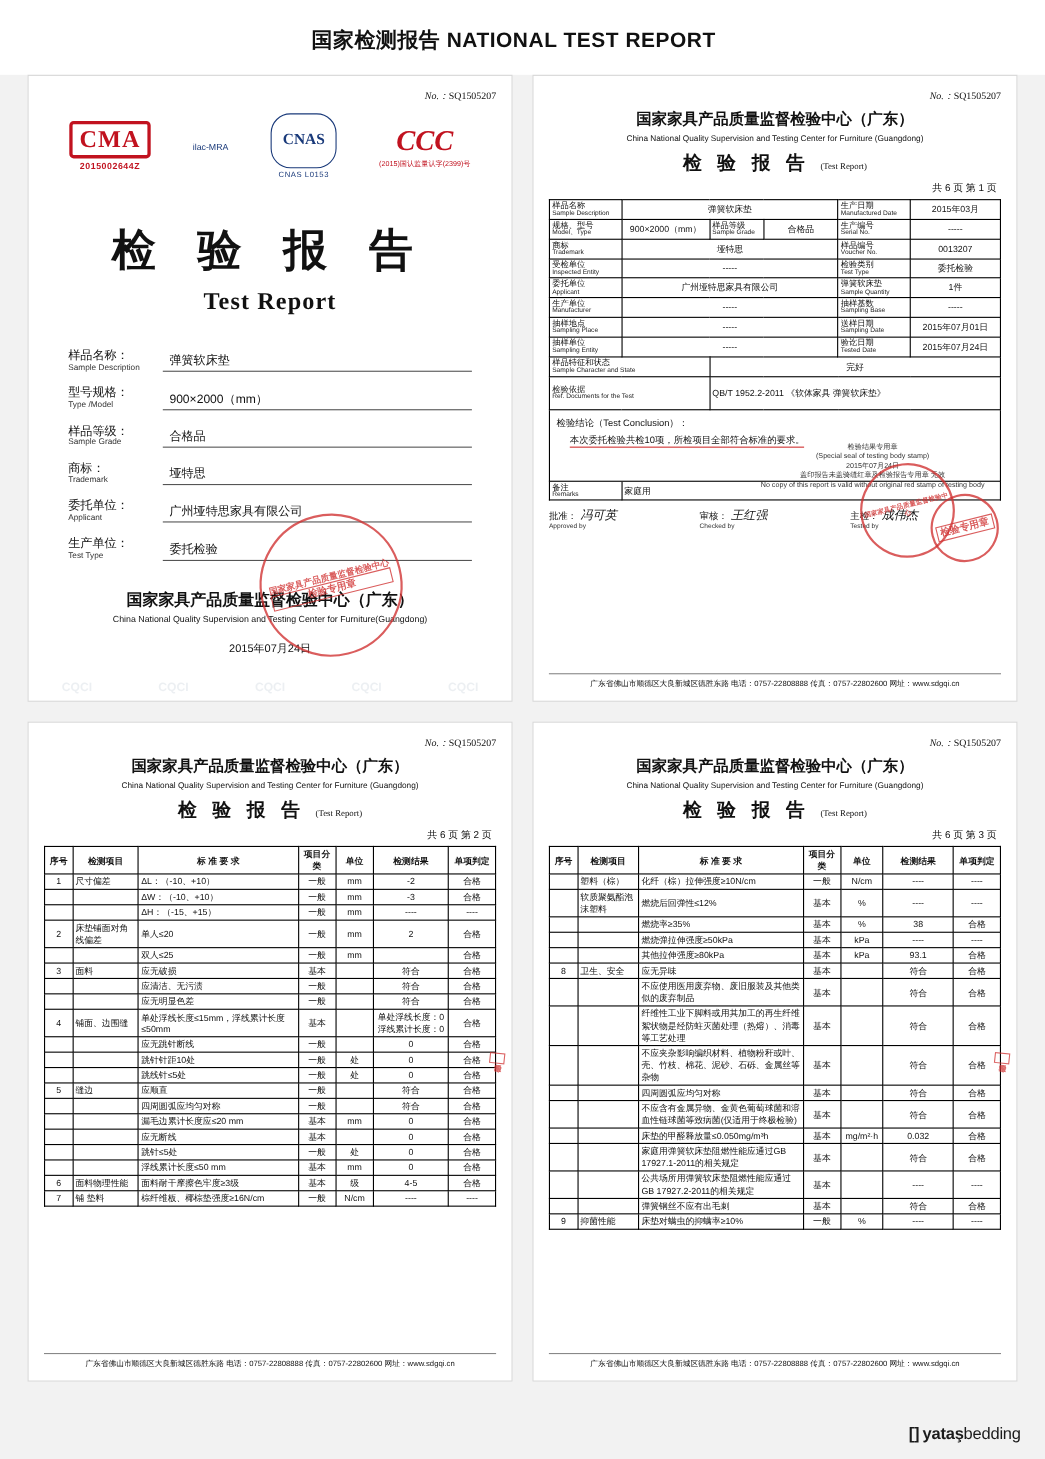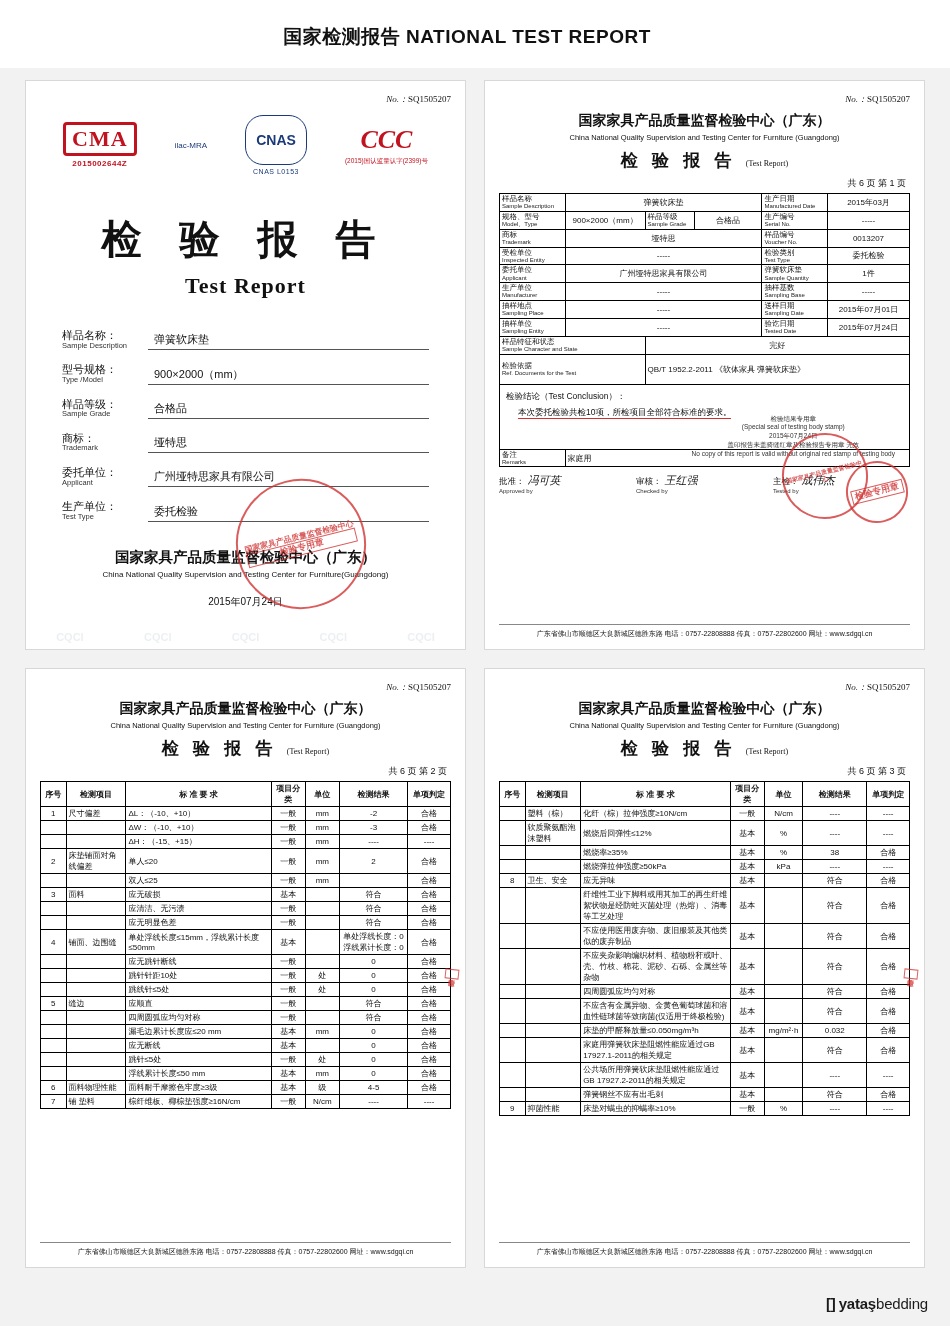--- a/index.html
+++ b/index.html
@@ -15,21 +15,21 @@
   .page-title {
     text-align: center;
     font-size: 19px;
     font-weight: bold;
     padding: 24px 16px 18px 0;
     letter-spacing: 0.5px;
     background: #fff;
   }
   .sheets {
     width: 900px;
-    margin: 12px auto;
+    margin: 0 auto;
     display: flex;
     flex-wrap: wrap;
     gap: 18px;
     justify-content: center;
   }
   .sheet {
     width: 441px;
     background: #fff;
     border: 1px solid #d8d8d8;
     position: relative;
@@ -45,21 +45,21 @@
   .docno { text-align: right; font-size: 9px; font-family: "Liberation Serif", serif; }
   .docno .nolabel { font-style: italic; }
 
   
   .logos { display:flex; align-items:center; justify-content: space-around; padding: 6px 4px 0 4px; height: 72px; }
   .logo { text-align:center; }
   .cma-box { border: 3px solid #c1121f; border-radius: 4px; padding: 1px 6px; display:inline-block; }
   .cma-text { color:#c1121f; font-weight:bold; font-size:22px; letter-spacing:1px; font-family:"Liberation Serif", serif; }
   .cma-num { color:#c1121f; font-size:8px; font-weight:bold; margin-top:3px; letter-spacing:0.5px;}
   .ilac { font-size:8px; color:#1a3a7a; text-align:center; }
-  .cnas-box { border:1.5px solid #1a3a7a; border-radius:18px; padding:16px 10px; color:#1a3a7a; font-weight:bold; font-size:14px; font-family:Liberation Sans, sans-serif;}
+  .cnas-box { border:1.5px solid #1a3a7a; border-radius:18px; padding:16px 10px; color:#1a3a7a; font-weight:bold; font-size:14px; font-family:Liberation Serif, serif;}
   .cnas-sub { font-size:7px; color:#1a3a7a; margin-top:3px; letter-spacing:0.5px;}
   .ccc { color:#c1121f; font-family:"Liberation Serif", serif; font-size:26px; font-weight:bold; font-style:italic;}
   .ccc-sub { font-size:6.5px; color:#c1121f; margin-top:2px;}
 
   .big-title-cn { text-align:center; font-size:40px; font-weight:bold; letter-spacing:14px; margin: 34px 0 0 0; font-family:"Liberation Serif", serif; }
   .big-title-en { text-align:center; font-size:22px; font-weight:bold; font-family:"Liberation Serif", serif; margin-top:6px; letter-spacing:1px; }
 
   .fields { margin: 30px 22px 0 22px; }
   .field-row { display:flex; align-items:flex-end; margin-bottom: 13px; }
   .field-label { width: 86px; font-size: 11px; line-height:1.15; }
@@ -583,41 +583,50 @@
             <tr>
               <td class="ctr" style="white-space: pre-line;"></td>
               <td style="white-space: pre-line;"></td>
               <td style="white-space: pre-line;">燃烧弹拉伸强度≥50kPa</td>
               <td class="ctr" style="white-space: pre-line;">基本</td>
               <td class="ctr" style="white-space: pre-line;">kPa</td>
               <td class="ctr" style="white-space: pre-line;">----</td>
               <td class="ctr" style="white-space: pre-line;">----</td>
             </tr>
             <tr>
+              <td class="ctr" style="white-space: pre-line;"></td>
+              <td style="white-space: pre-line;"></td>
+              <td style="white-space: pre-line;">其他拉伸强度≥80kPa</td>
+              <td class="ctr" style="white-space: pre-line;">基本</td>
+              <td class="ctr" style="white-space: pre-line;">kPa</td>
+              <td class="ctr" style="white-space: pre-line;">93.1</td>
+              <td class="ctr" style="white-space: pre-line;">合格</td>
+            </tr>
+            <tr>
               <td class="ctr" style="white-space: pre-line;">8</td>
               <td style="white-space: pre-line;">卫生、安全</td>
               <td style="white-space: pre-line;">应无异味</td>
               <td class="ctr" style="white-space: pre-line;">基本</td>
               <td class="ctr" style="white-space: pre-line;"></td>
               <td class="ctr" style="white-space: pre-line;">符合</td>
               <td class="ctr" style="white-space: pre-line;">合格</td>
             </tr>
             <tr>
               <td class="ctr" style="white-space: pre-line;"></td>
               <td style="white-space: pre-line;"></td>
+              <td style="white-space: pre-line;">不应使用医用废弃物、废旧服装及其他类似的废弃制品</td>
+              <td class="ctr" style="white-space: pre-line;">基本</td>
+              <td class="ctr" style="white-space: pre-line;"></td>
+              <td class="ctr" style="white-space: pre-line;">符合</td>
+              <td class="ctr" style="white-space: pre-line;">合格</td>
+            </tr>
+            <tr>
+              <td class="ctr" style="white-space: pre-line;"></td>
+              <td style="white-space: pre-line;"></td>
               <td style="white-space: pre-line;">纤维性工业下脚料或用其加工的再生纤维絮状物是经防蛀灭菌处理（热熔）、消毒等工艺处理</td>
-              <td class="ctr" style="white-space: pre-line;">基本</td>
-              <td class="ctr" style="white-space: pre-line;"></td>
-              <td class="ctr" style="white-space: pre-line;">符合</td>
-              <td class="ctr" style="white-space: pre-line;">合格</td>
-            </tr>
-            <tr>
-              <td class="ctr" style="white-space: pre-line;"></td>
-              <td style="white-space: pre-line;"></td>
-              <td style="white-space: pre-line;">不应使用医用废弃物、废旧服装及其他类似的废弃制品</td>
               <td class="ctr" style="white-space: pre-line;">基本</td>
               <td class="ctr" style="white-space: pre-line;"></td>
               <td class="ctr" style="white-space: pre-line;">符合</td>
               <td class="ctr" style="white-space: pre-line;">合格</td>
             </tr>
             <tr>
               <td class="ctr" style="white-space: pre-line;"></td>
               <td style="white-space: pre-line;"></td>
               <td style="white-space: pre-line;">不应夹杂影响编织材料、植物粉秆或叶、壳、竹枝、棉花、泥砂、石砾、金属丝等杂物</td>
               <td class="ctr" style="white-space: pre-line;">基本</td>

